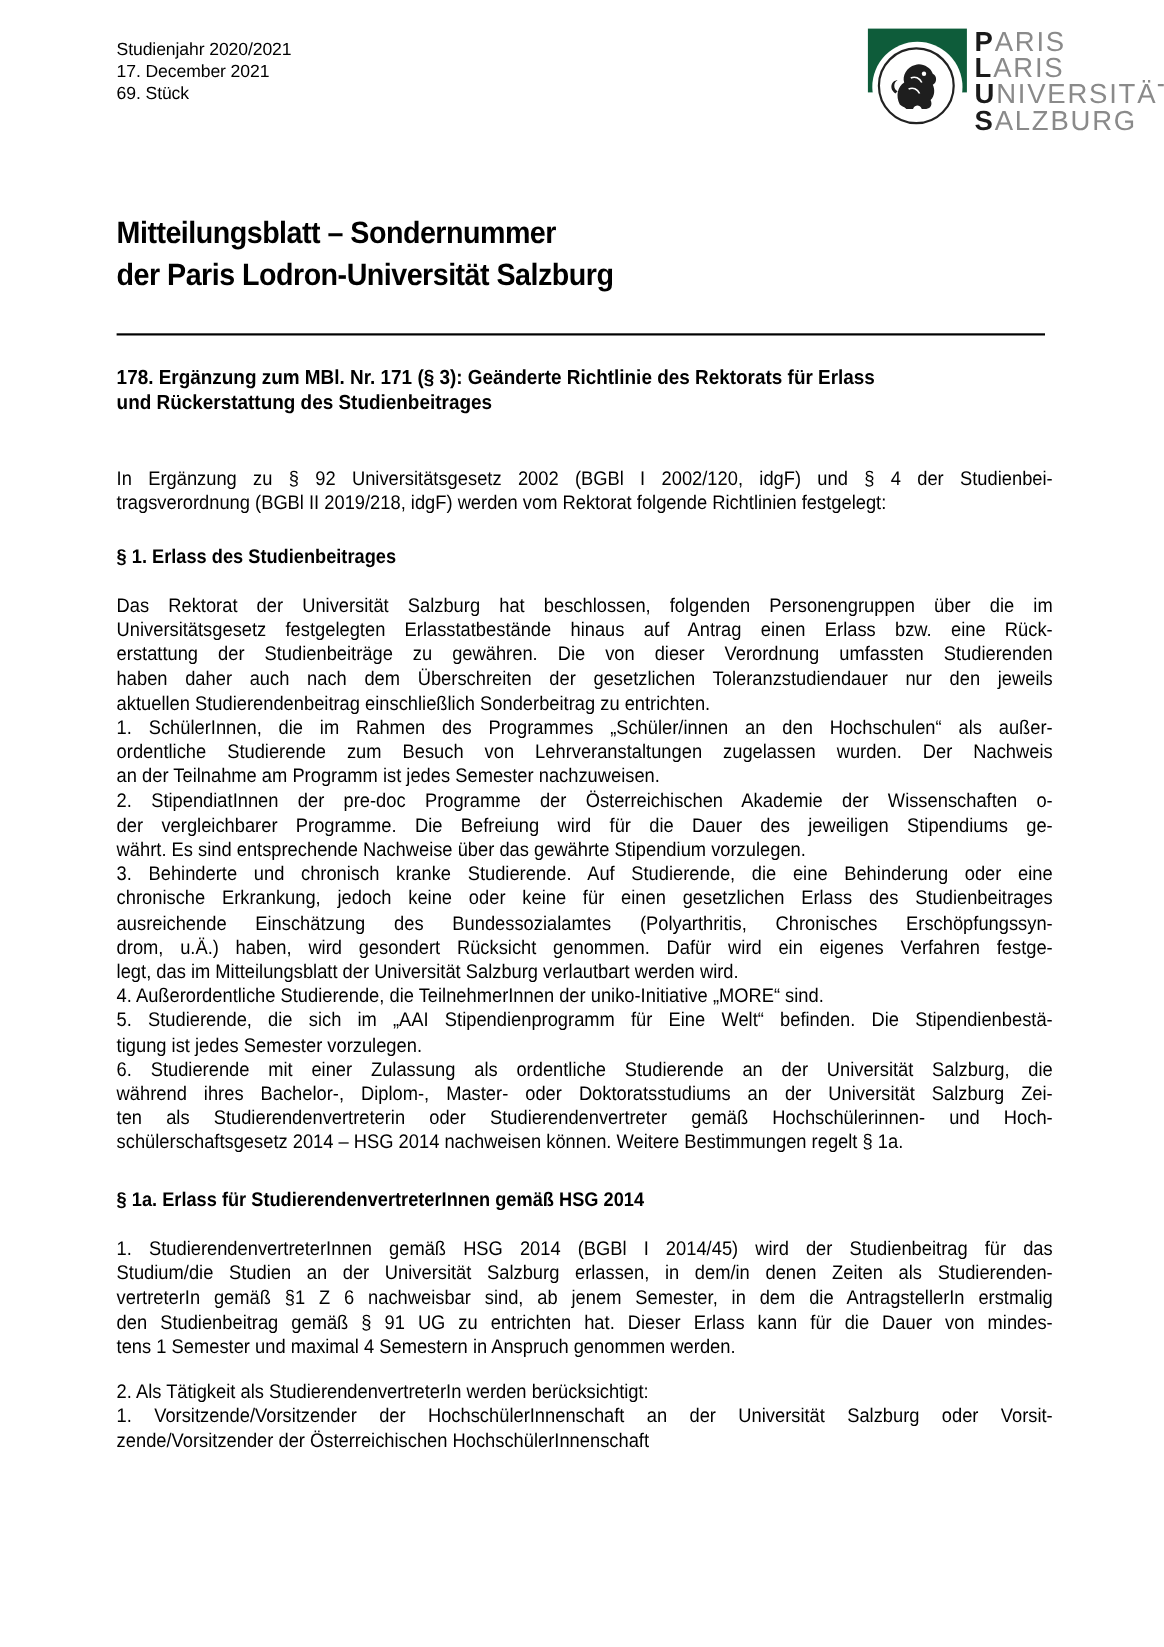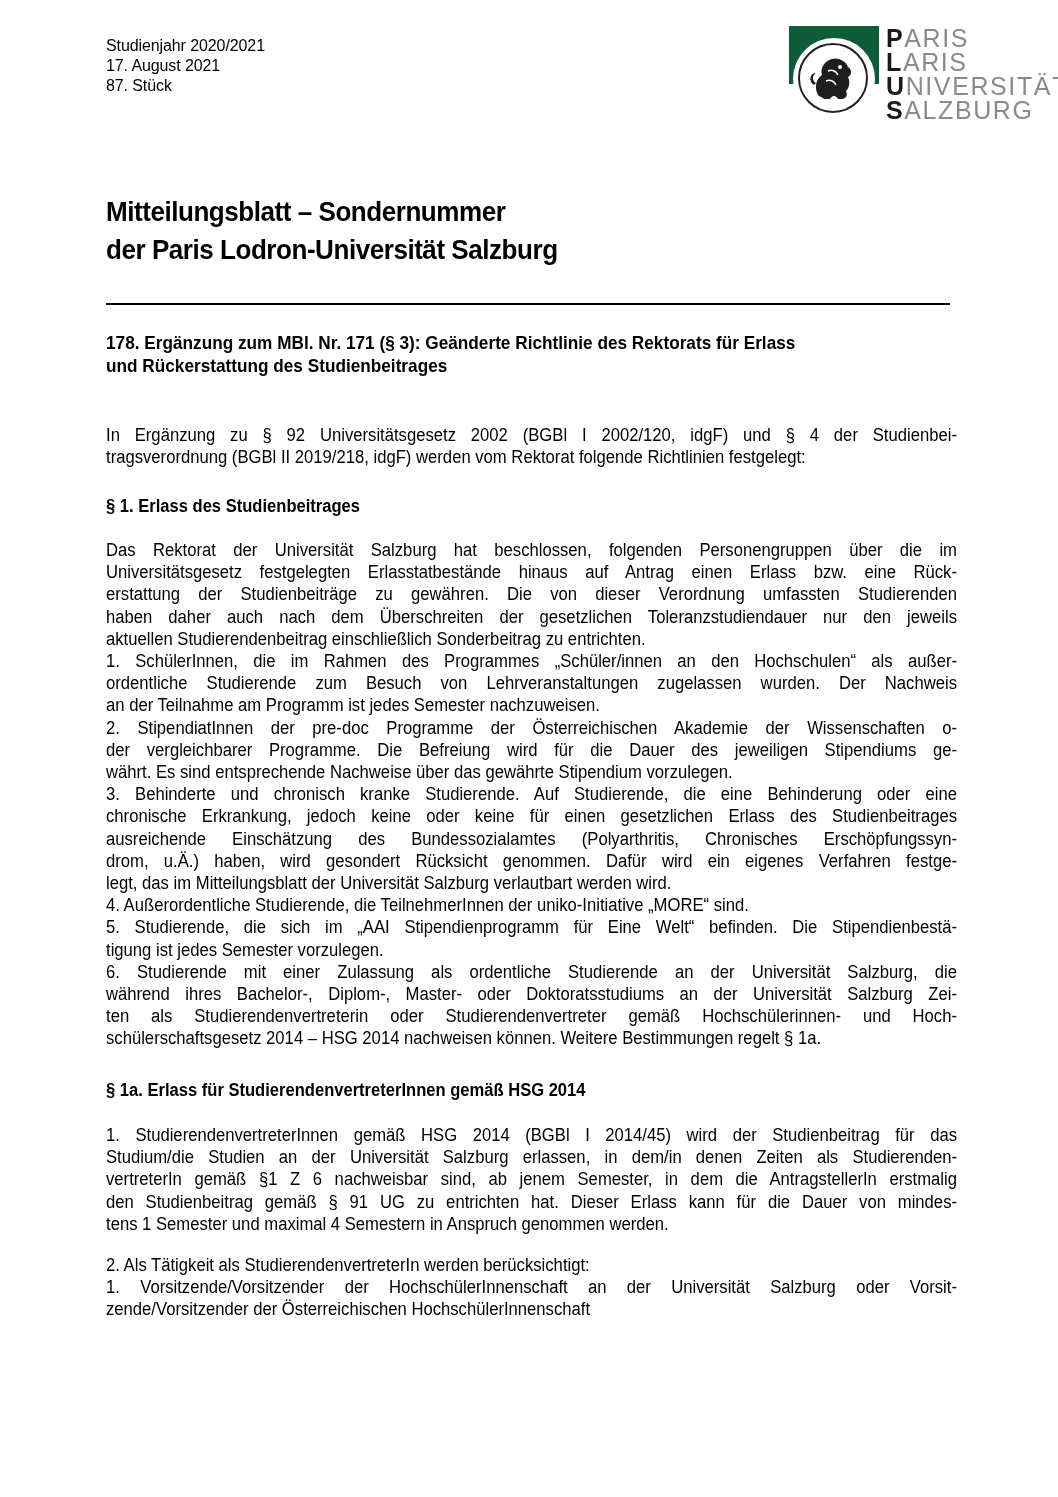--- a/index.html
+++ b/index.html
@@ -22,22 +22,22 @@
     .just { text-align: justify; text-align-last: justify; display: block; white-space: normal !important; }
     .heading { position: absolute; left: 102px; font-size: 18px; line-height: 22px; font-weight: bold; transform: scaleX(0.92); transform-origin: left top; white-space: nowrap; }
   </style>
 </head>
 <body>
 
 <div class="page">
 
   <div class="meta">
     <div>Studienjahr 2020/2021</div>
-    <div>17. August 2021</div>
-    <div>87. Stück</div>
+    <div>17. December 2021</div>
+    <div>69. Stück</div>
   </div>
 
   <div class="logo">
     <div class="logo-band"></div>
     <div class="logo-circle-wrap">
       <div class="logo-circle">
         <svg width="66" height="66" viewBox="0 0 66 66">
           <path d="M18 50 C14 42 16 34 22 30 C20 24 24 16 32 14 C38 12 46 16 48 22 C52 24 52 30 48 32 C50 36 50 42 46 46 C48 50 46 54 42 54 L38 54 C36 50 32 50 30 54 L24 54 C22 52 20 52 18 50 Z" fill="#1e1e1e"></path>
           <path d="M14 40 C8 36 10 28 16 28 C12 30 12 36 16 38 Z" fill="#1e1e1e"></path>
           <circle cx="40" cy="22" r="2" fill="#fff"></circle>

